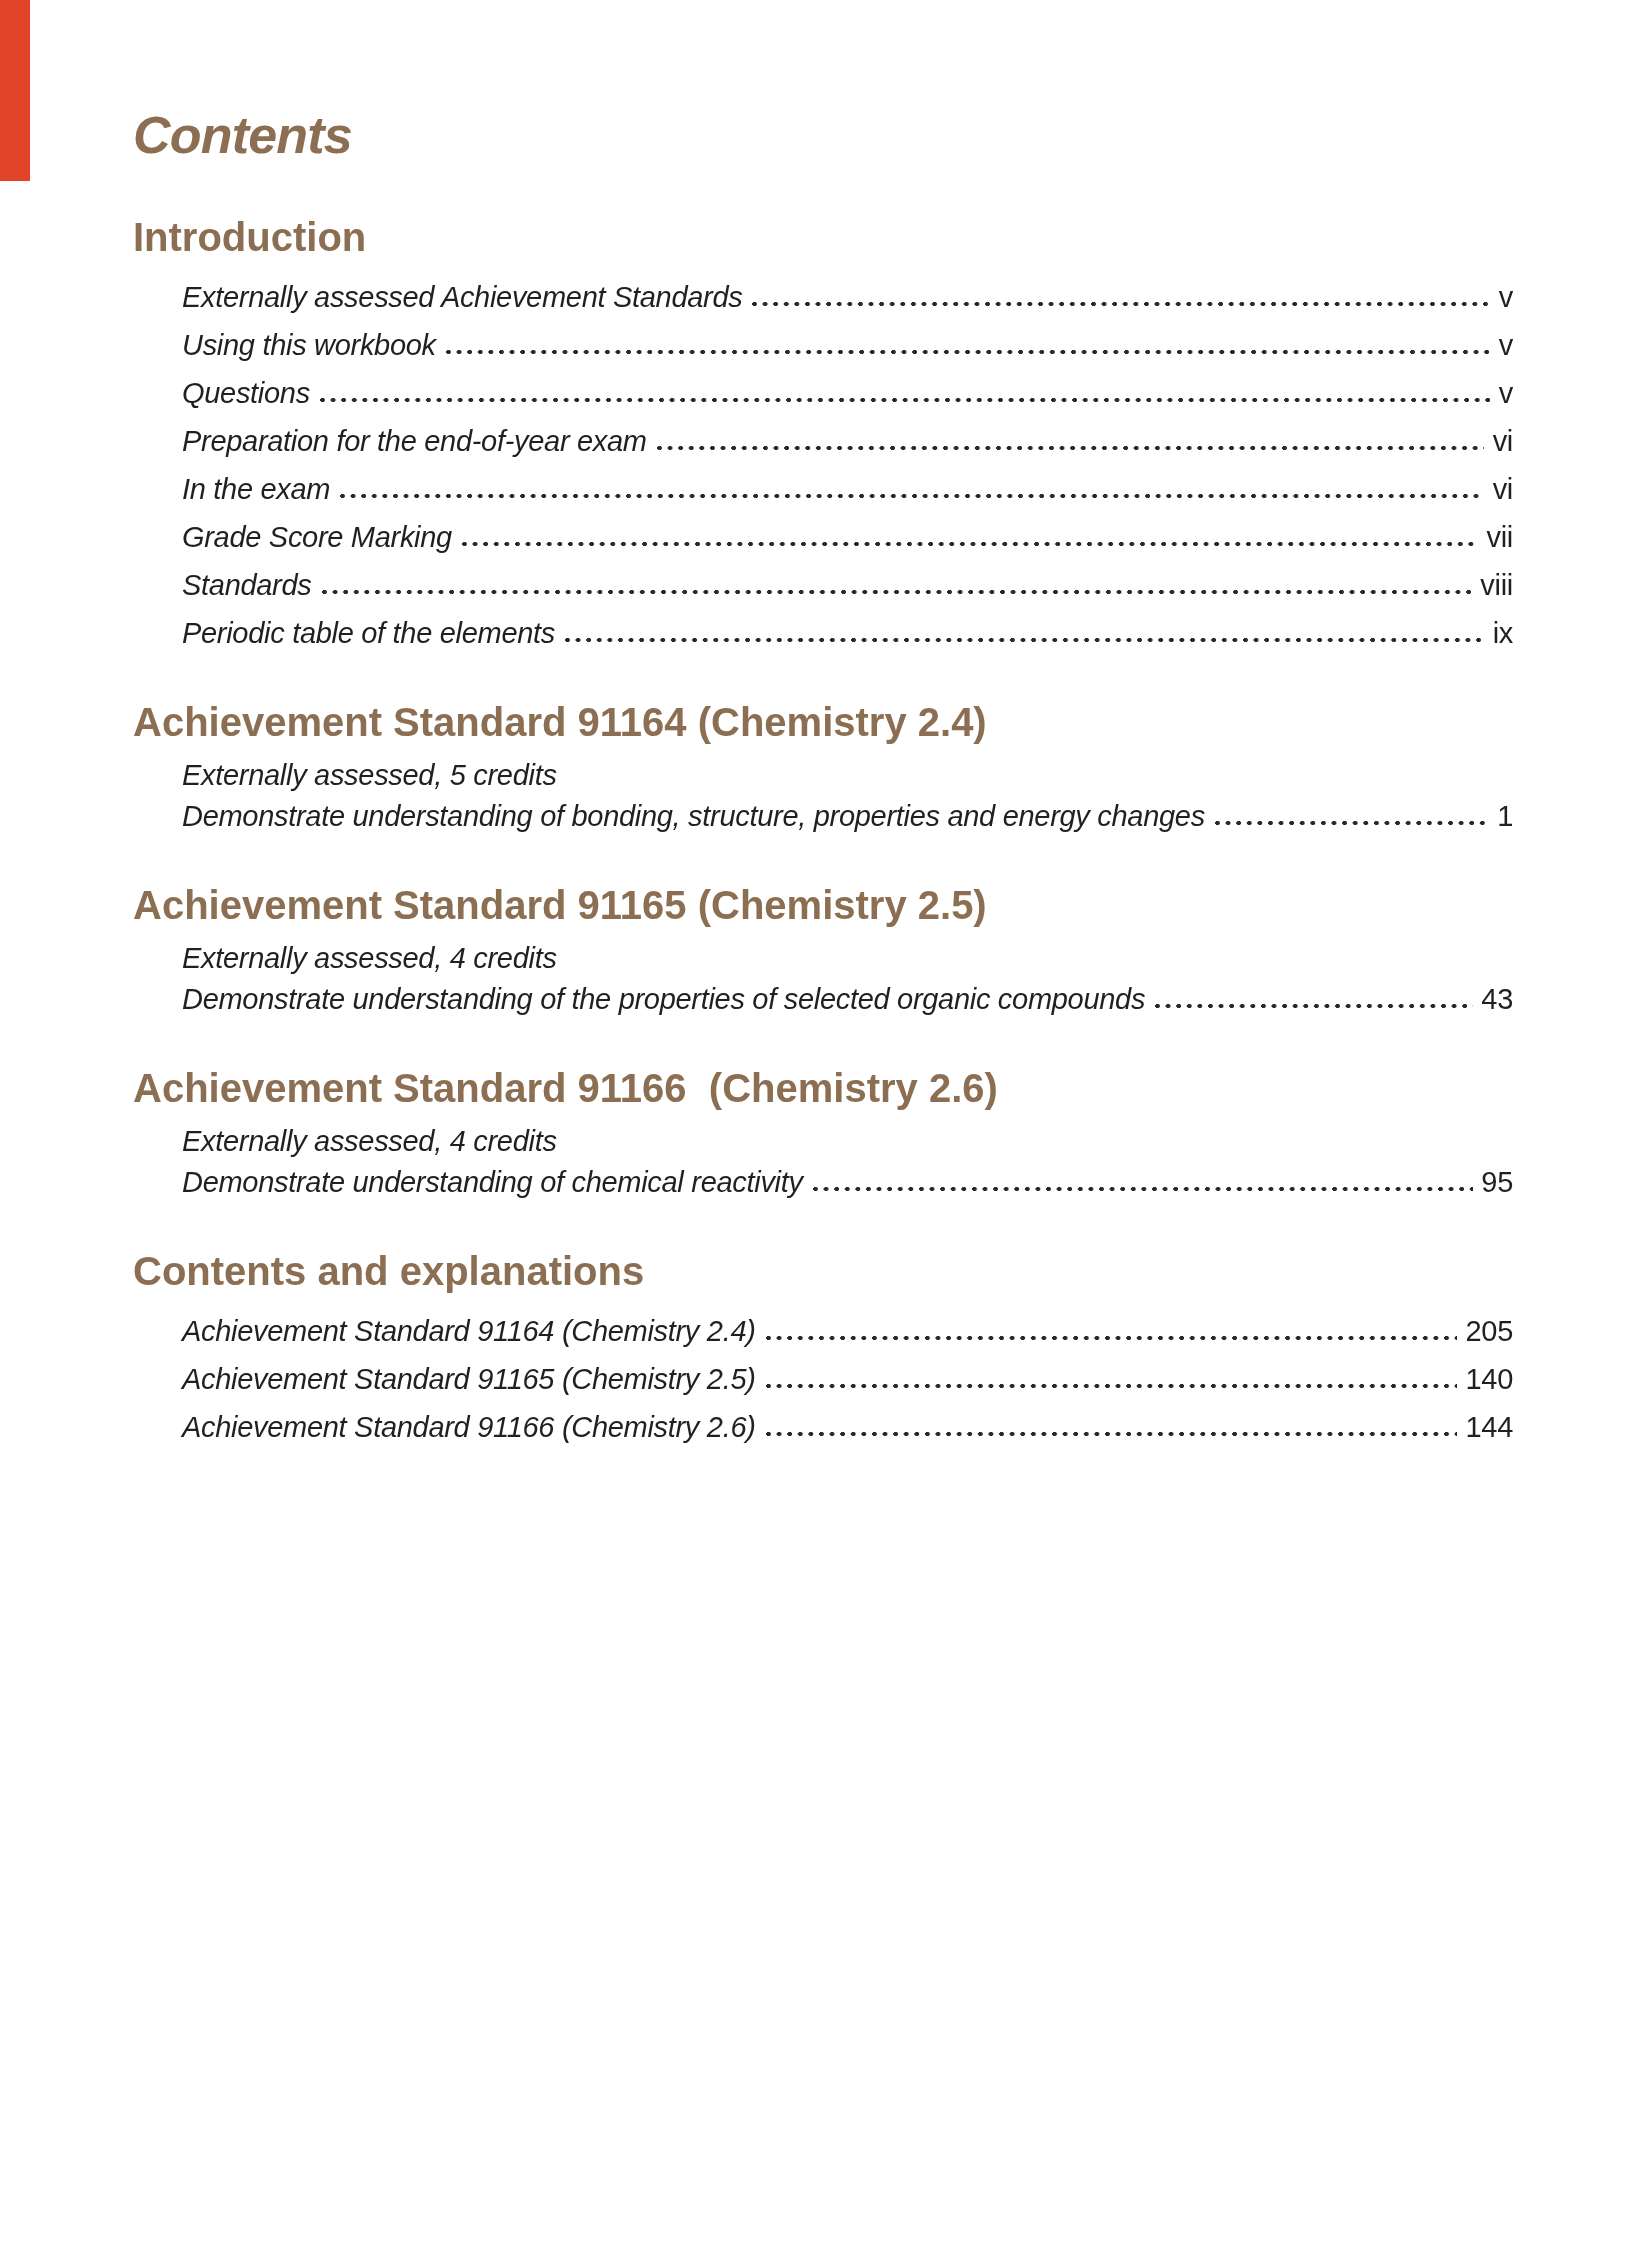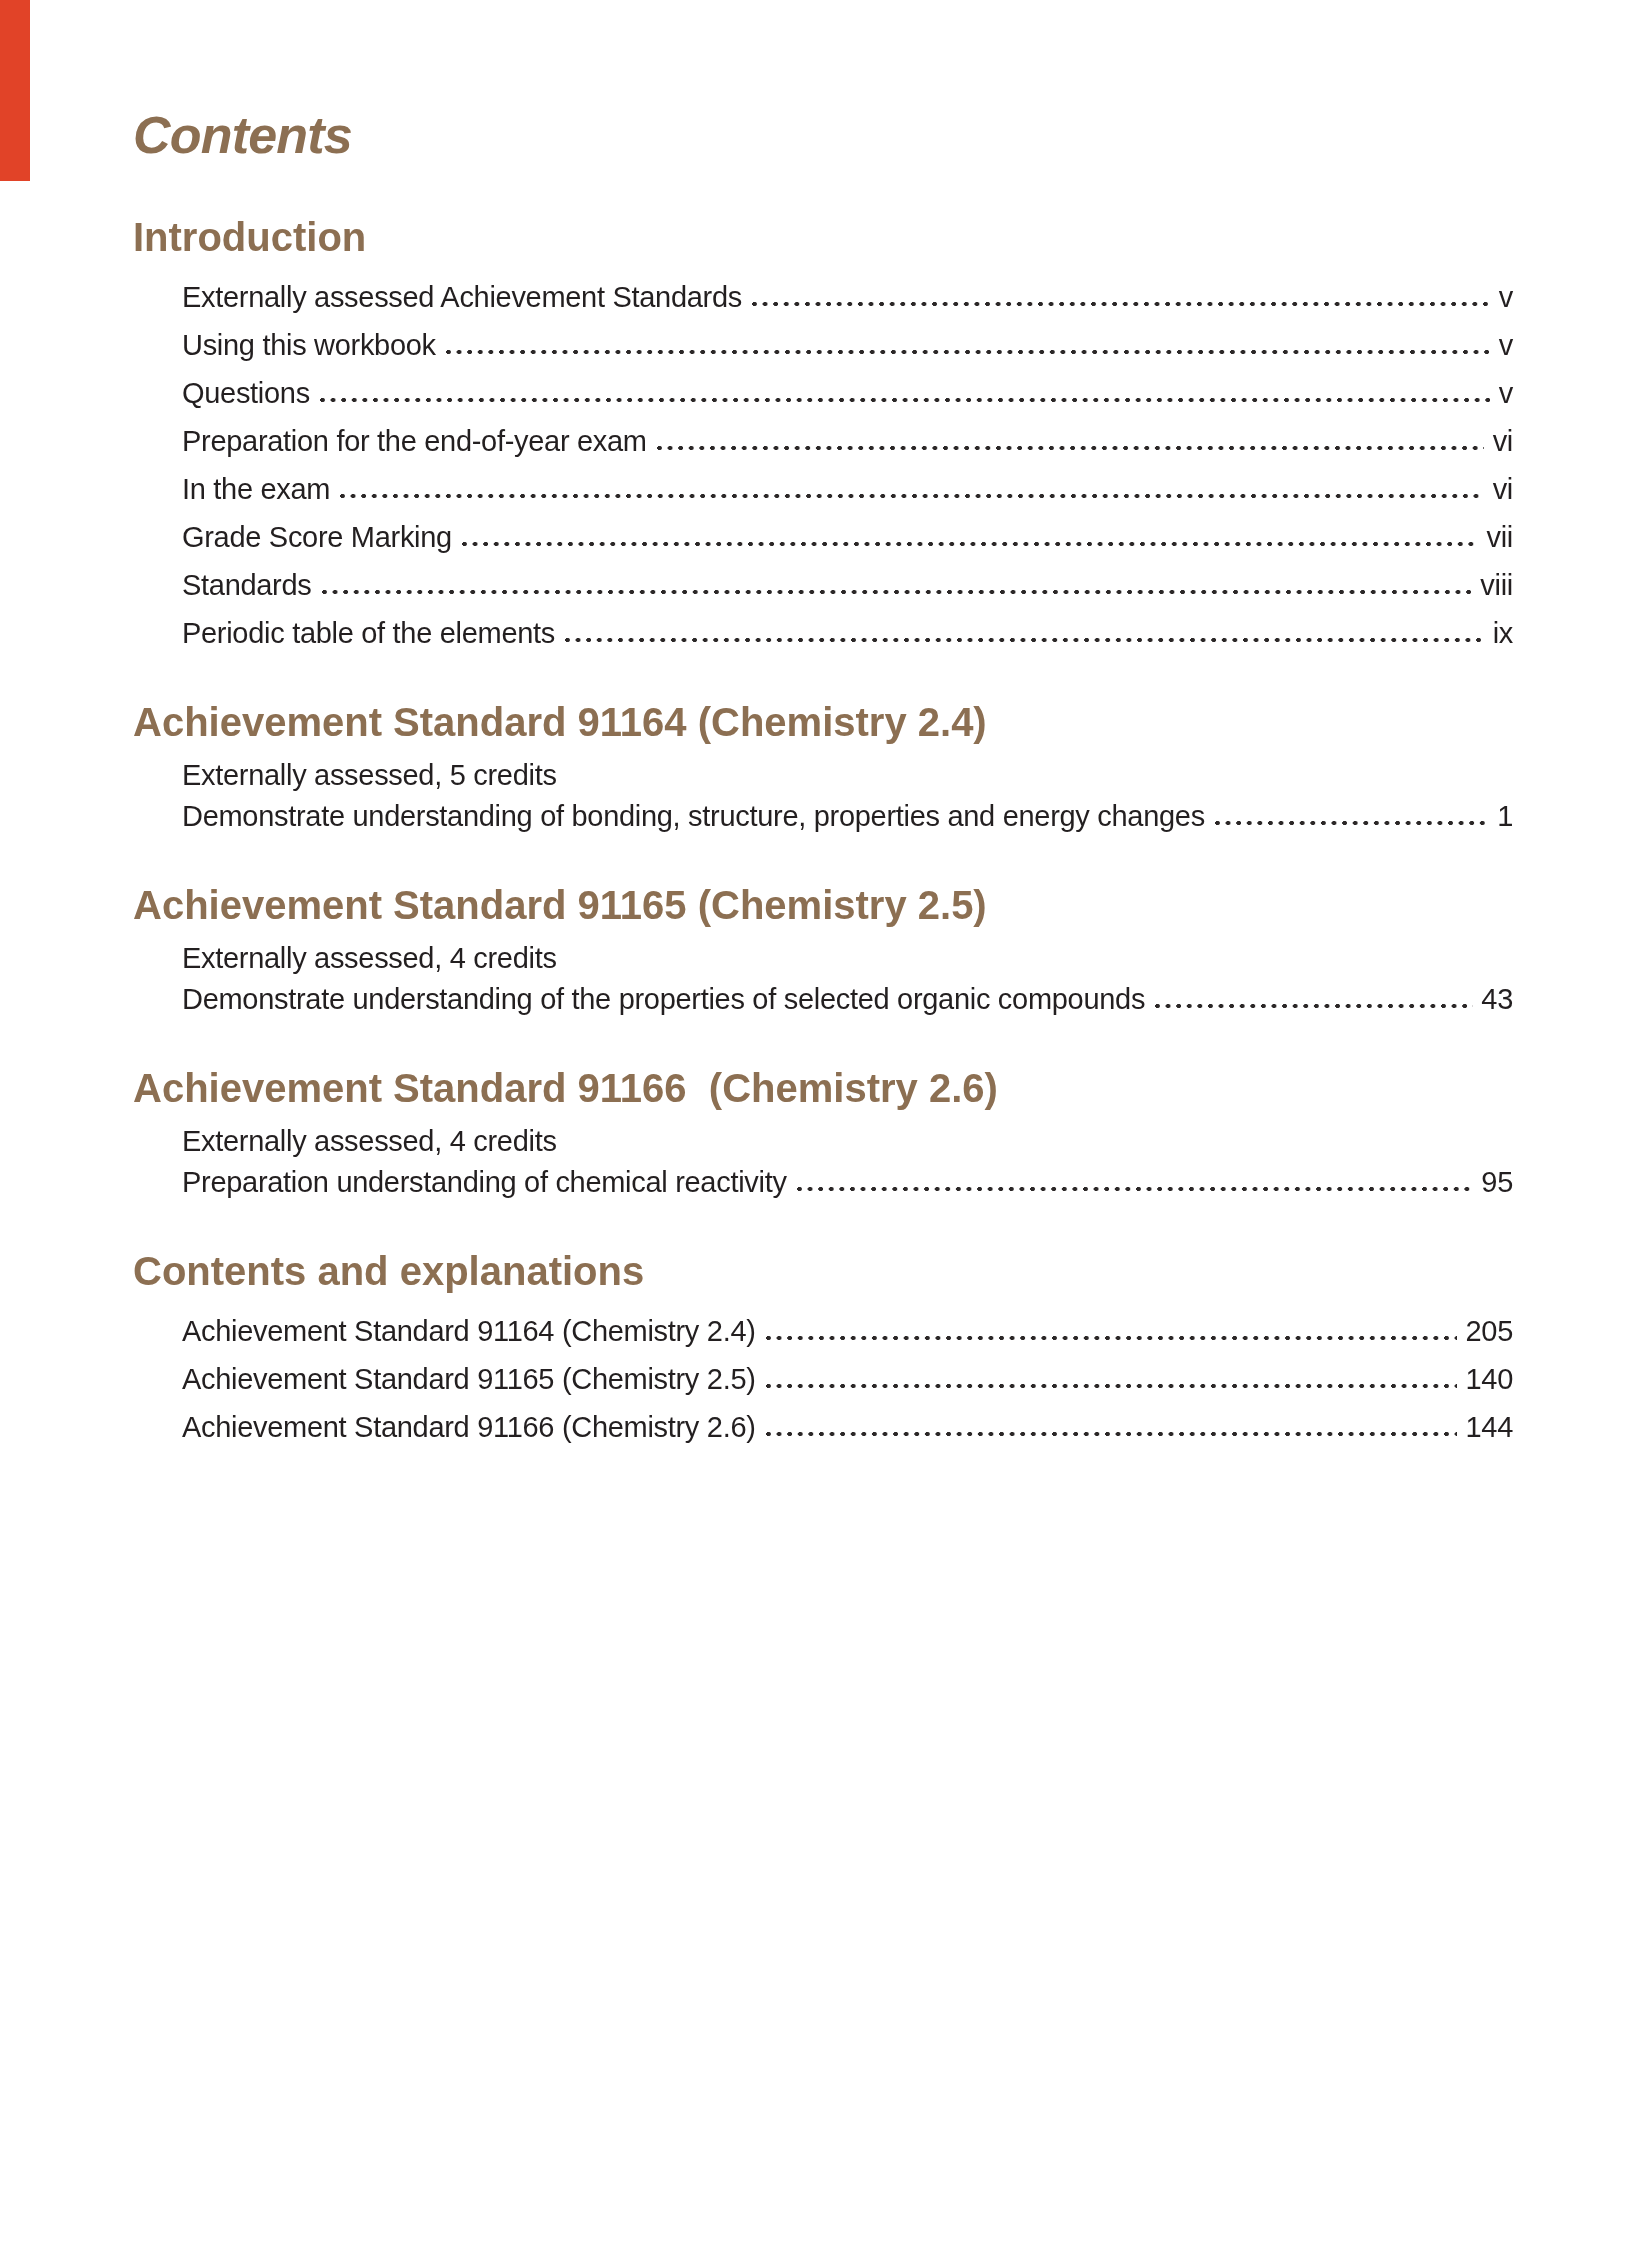--- a/index.html
+++ b/index.html
@@ -31,21 +31,21 @@
   .section-heading{
     font-size:40px;font-weight:bold;color:var(--heading);
     line-height:1.2;white-space:pre;margin-bottom:5px;
   }
   .rows{padding-left:49px;}
   .toc-row{
     display:flex;align-items:flex-end;height:48px;
     font-size:29px;line-height:1.15;letter-spacing:-0.3px;
   }
   .section.compact .toc-row{height:41px;}
-  .row-label{white-space:pre;flex:0 0 auto;}
+  .row-label{white-space:pre;flex:0 0 auto;font-style:italic;}
   .leader{
     flex:1 1 auto;align-self:flex-end;height:6px;
     margin:0 8.4px 6.8px 10px;
     background-image:radial-gradient(circle at 2.5px 3px, #2b2727 2.1px, rgba(0,0,0,0) 2.5px);
     background-size:10.6px 6px;
     background-repeat:repeat-x;
     background-position:left bottom;
     min-width:25px;
   }
   .row-page{flex:0 0 auto;white-space:nowrap;}
@@ -129,21 +129,21 @@
           </div>
         </div>
       </div>
       <div class="section compact">
         <div class="section-heading">Achievement Standard 91166  (Chemistry 2.6)</div>
         <div class="rows">
           <div class="toc-row">
             <span class="row-label">Externally assessed, 4 credits</span>
           </div>
           <div class="toc-row">
-            <span class="row-label">Preparation understanding of chemical reactivity</span>
+            <span class="row-label">Demonstrate understanding of chemical reactivity</span>
             <span class="leader"></span>
             <span class="row-page">95</span>
           </div>
         </div>
       </div>
       <div class="section">
         <div class="section-heading">Contents and explanations</div>
         <div class="rows">
           <div class="toc-row">
             <span class="row-label">Achievement Standard 91164 (Chemistry 2.4)</span>

